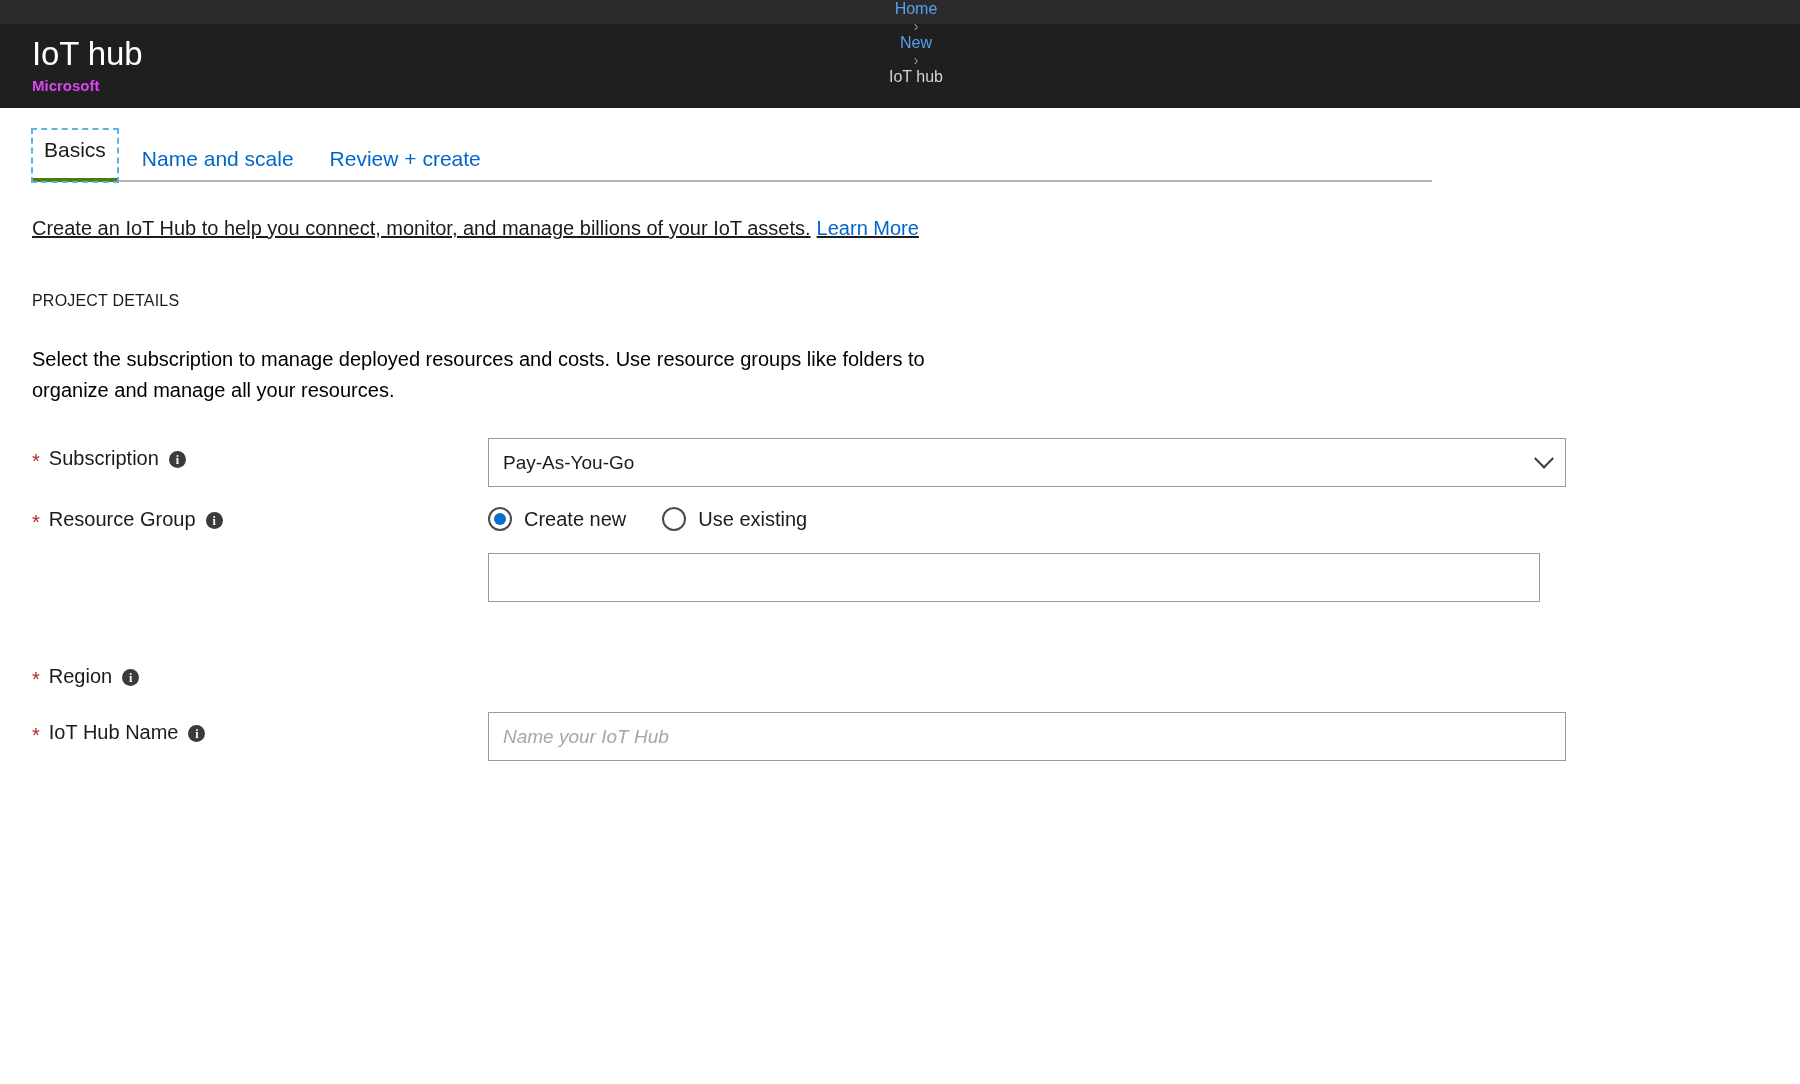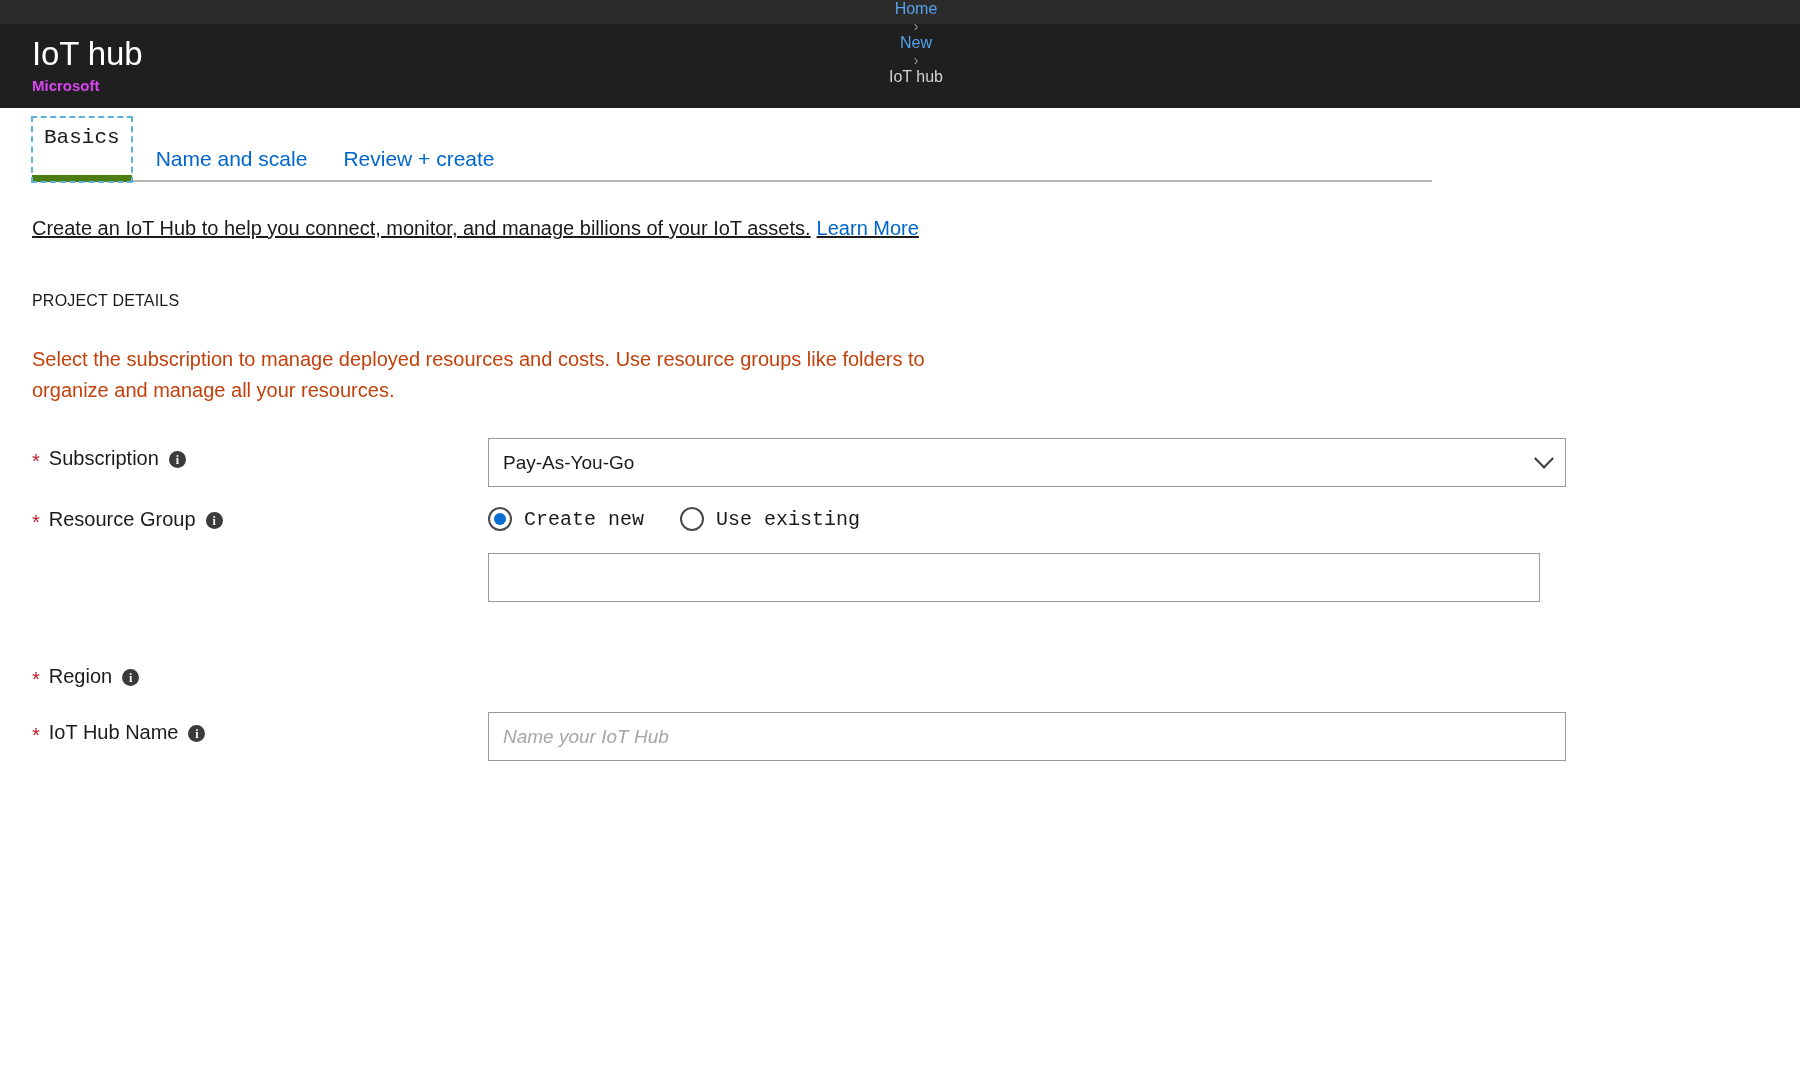--- a/index.html
+++ b/index.html
@@ -67,23 +67,22 @@
     white-space: nowrap;
     background: transparent;
     border: none;
     font-family: inherit;
     line-height: 26px;
   }
   .tab.active {
     color: #1b1b1b;
     outline: 2px dashed #5cb3e0;
     outline-offset: -1px;
-    border-bottom: 7px solid #4d7c0f;
-    padding-bottom: 24px;
-    font-family: Liberation Mono, monospace;
+    border-bottom: 4px solid #4d7c0f;
+    padding-bottom: 15px;
   }
   .tabs-rule {
     position: absolute;
     left: 0;
     right: 368px;
     bottom: 0;
     height: 2px;
     background: #b5b5b5;
     z-index: 1;
   }
@@ -99,21 +98,21 @@
 
   .section-head {
     font-size: 16px;
     color: #1b1b1b;
     letter-spacing: 0.2px;
     margin-top: 50px;
   }
 
   .section-desc {
     font-size: 20px;
-    color: #c2410c;
+    color: #000000;
     line-height: 31px;
     margin-top: 34px;
     max-width: 960px;
   }
 
   
   .form { margin-top: 30px; }
   .row {
     display: flex;
     align-items: flex-start;
@@ -200,21 +199,21 @@
     margin-right: 12px;
     flex: none;
   }
   .radio-opt.selected .radio-circle::after {
     content: "";
     width: 12px; height: 12px;
     border-radius: 50%;
     background: #0a6ed1;
     display: block;
   }
-  .radio-label { font-size: 20px; color: #1b1b1b; font-family: Liberation Mono, monospace; }
+  .radio-label { font-size: 20px; color: #1b1b1b; }
 
   .row-region { margin-top: 52px; }
   .row-name { margin-top: 22px; }
 </style>
 </head>
 <body>
 
 <div class="breadcrumb-bar">
   <span class="crumb-link">Home</span>
   <span class="crumb-sep">›</span>

